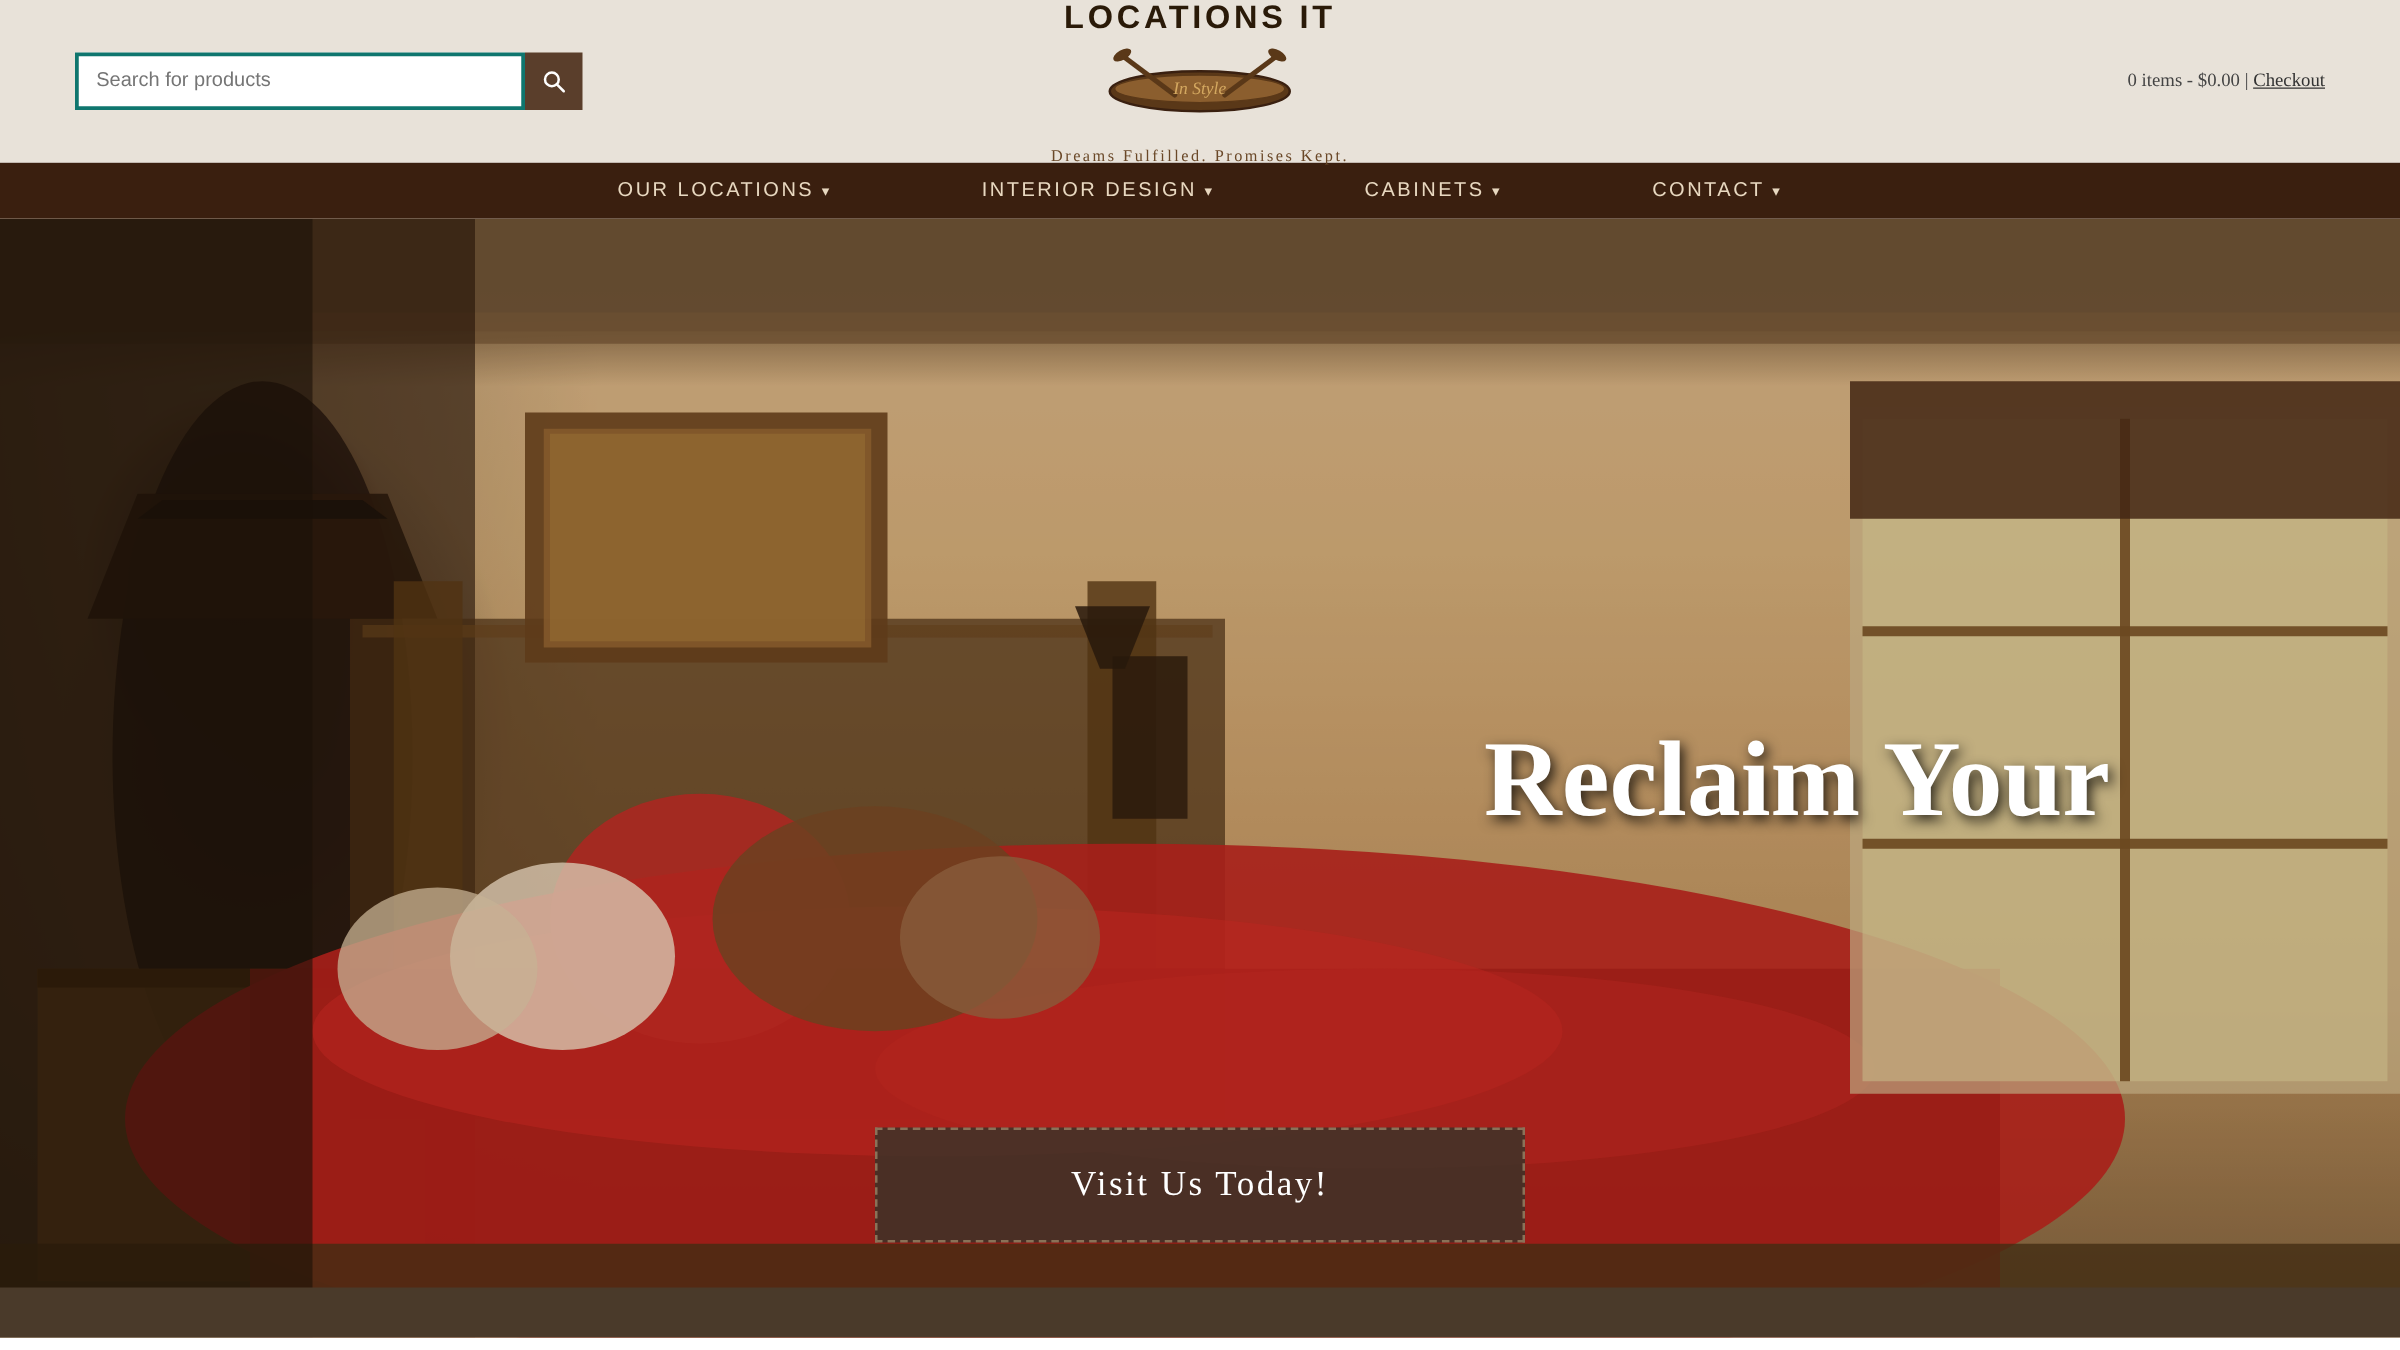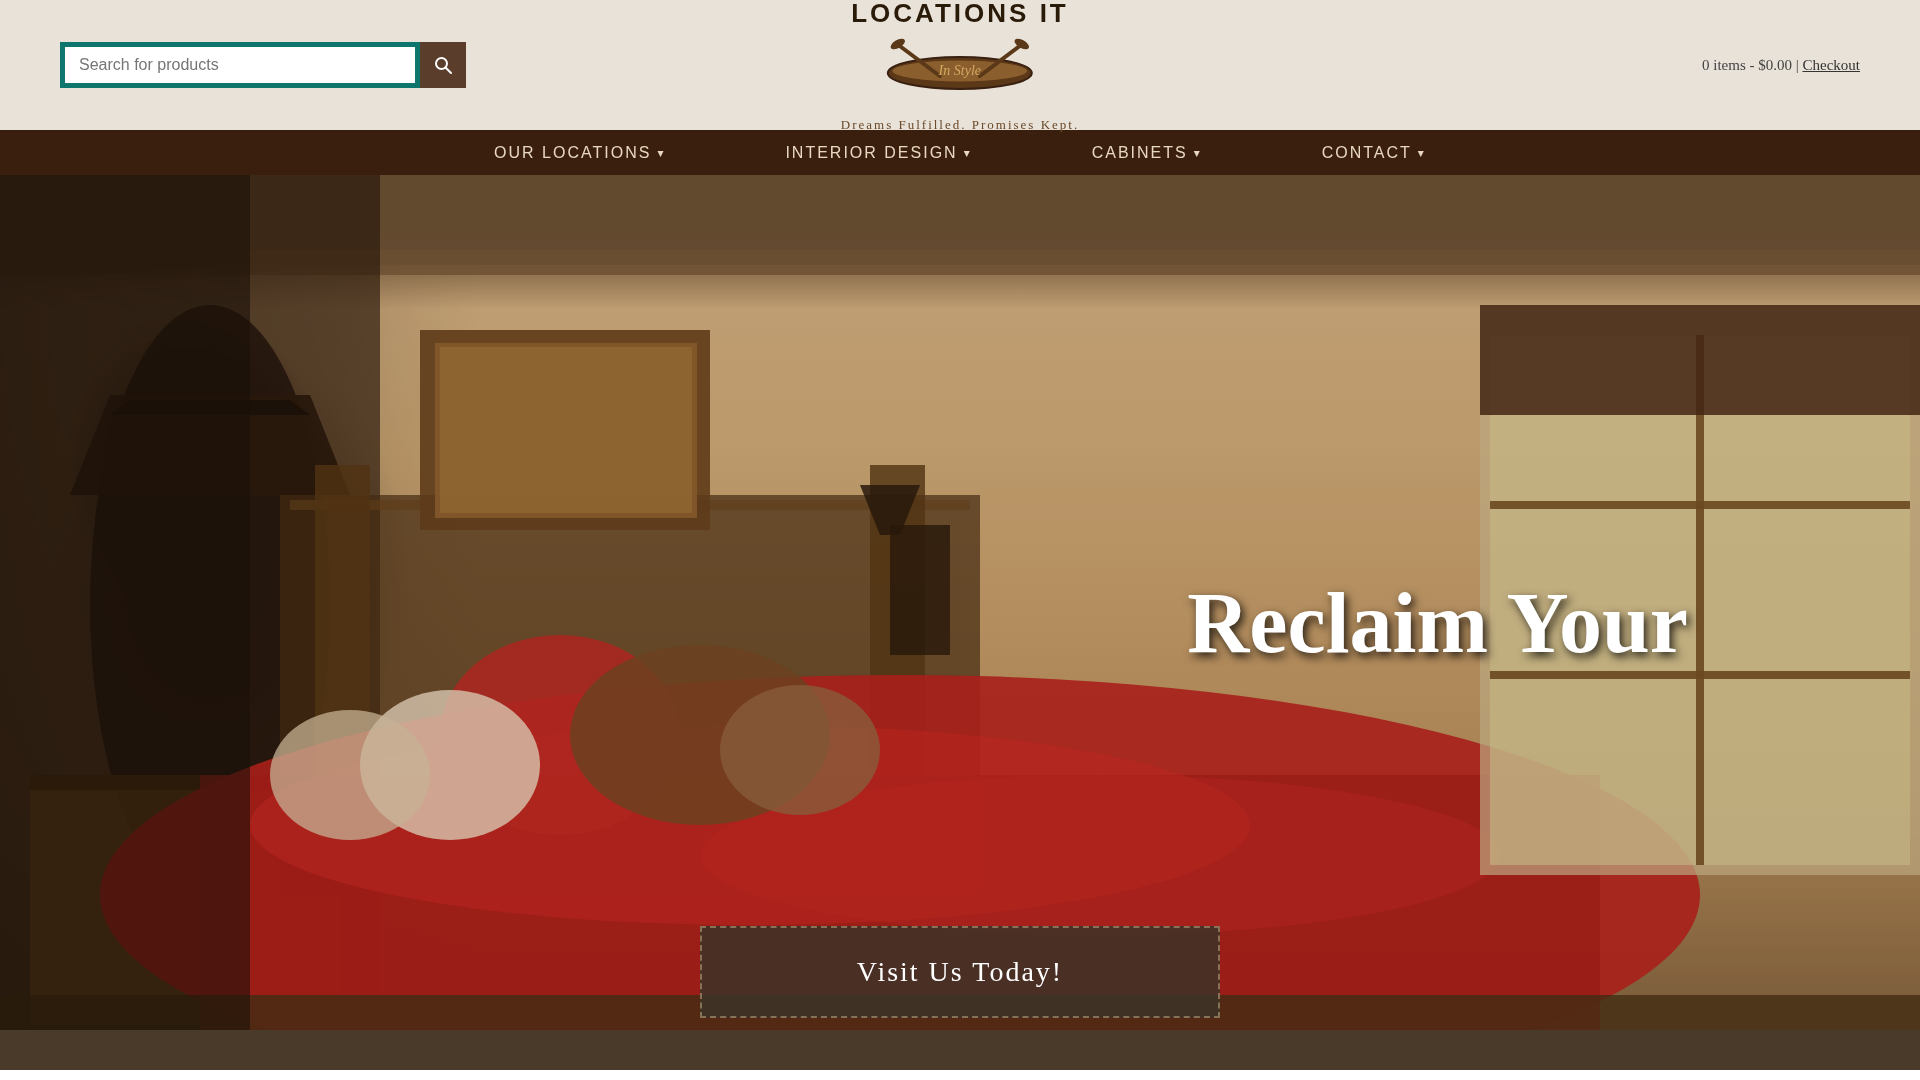--- a/index.html
+++ b/index.html
@@ -19,21 +19,21 @@
     .search-area {
       display: flex;
       align-items: center;
       width: 420px;
     }
 
     .search-input {
       width: 360px;
       height: 46px;
       padding: 0 14px;
-      border: 5px solid #0f766e;
+      border: 3px solid #0f766e;
       background: #fff;
       font-size: 16px;
       color: #999;
       outline: none;
     }
 
     .search-button {
       width: 46px;
       height: 46px;
       background: #5a3e2b;
@@ -176,21 +176,21 @@
       font-family: Georgia, 'Times New Roman', serif;
       font-weight: bold;
       line-height: 1.1;
       color: #fff;
       text-shadow: 3px 4px 10px rgba(0,0,0,0.8);
       max-width: 700px;
     }
 
     .hero-cta-container {
       position: absolute;
-      bottom: 52px;
+      bottom: 76px;
       left: 50%;
       transform: translateX(-50%);
       text-align: center;
     }
 
     .hero-cta {
       background: rgba(60, 50, 40, 0.85);
       color: #fff;
       font-size: 28px;
       padding: 28px 120px;

